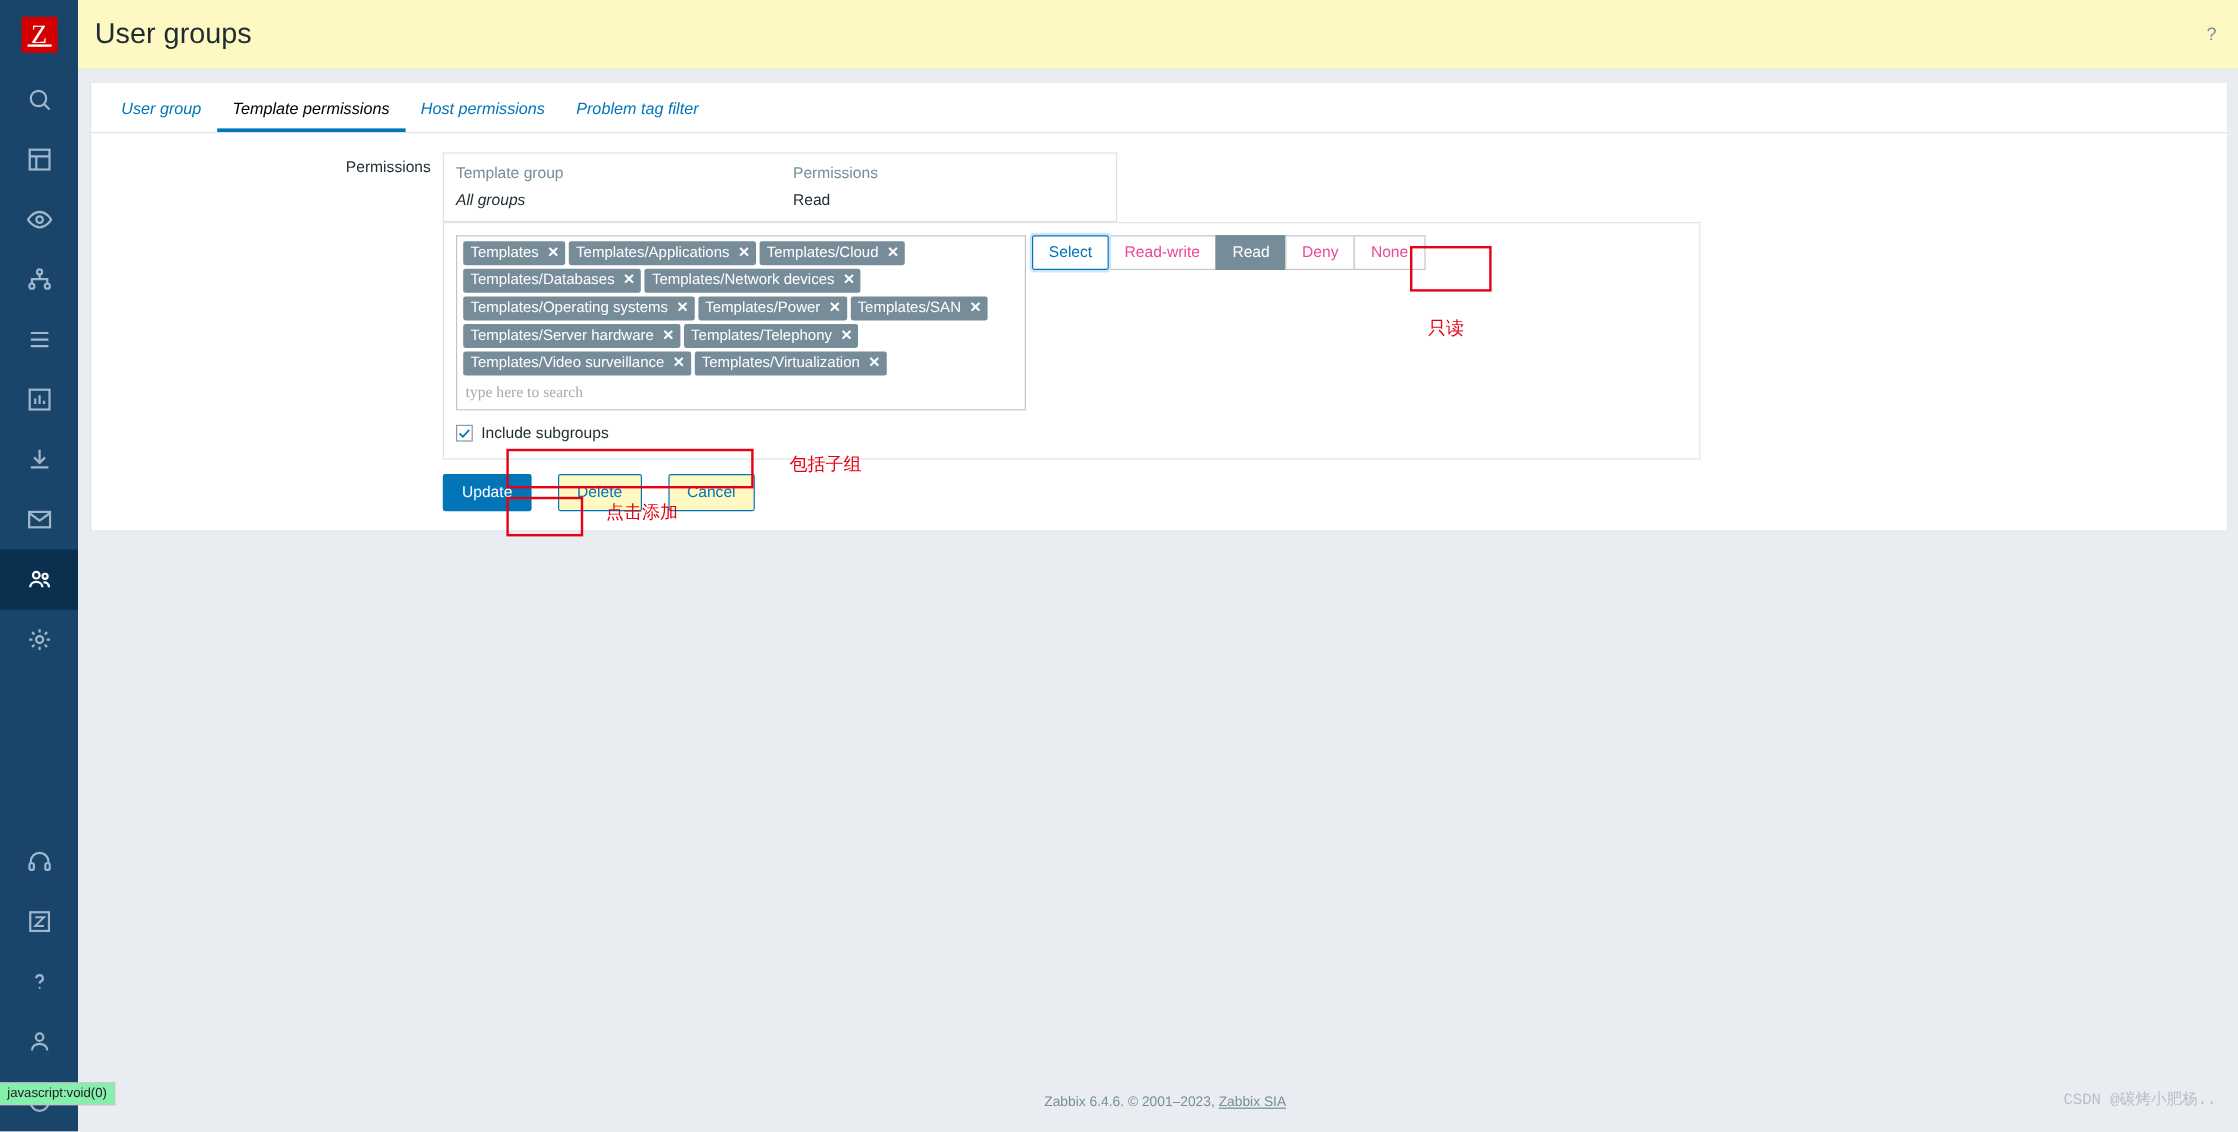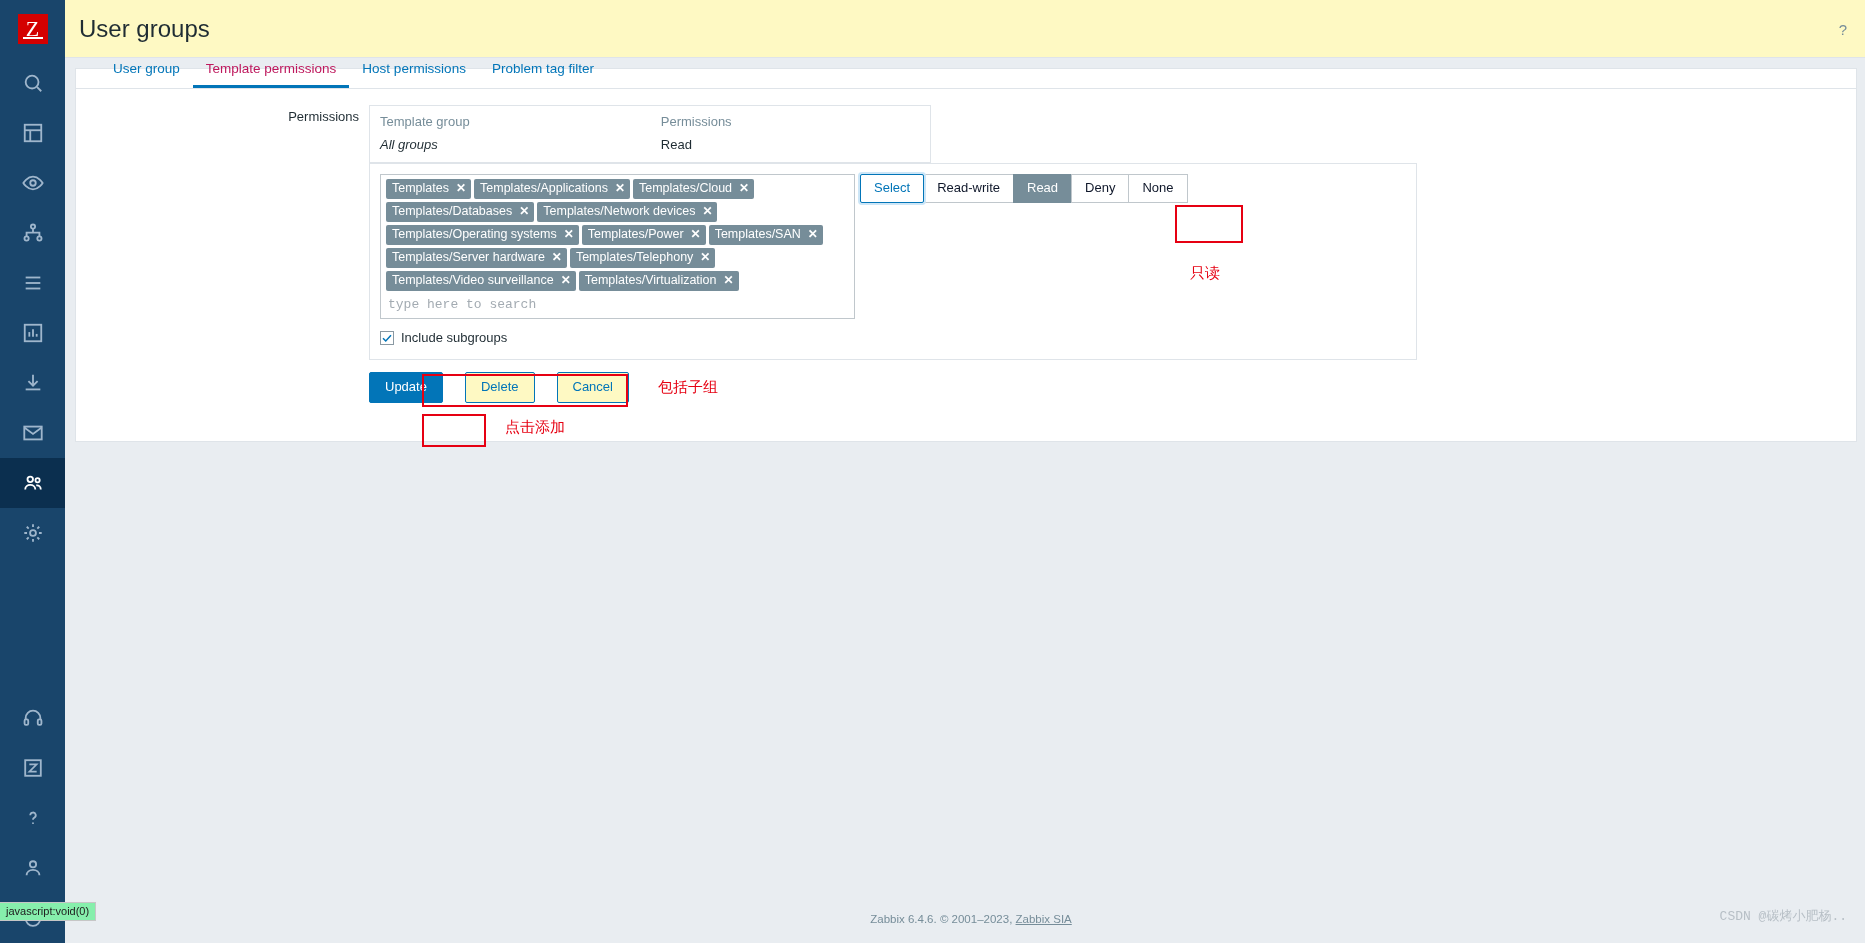--- a/index.html
+++ b/index.html
@@ -70,33 +70,34 @@
   .card {
     background: #ffffff;
     border: 1px solid #dfe4e9;
     width: 1782px;
     min-height: 374px;
     position: relative;
   }
   .tabs {
     display: flex; align-items: flex-end;
     border-bottom: 1px solid #dfe4e9;
-    padding: 0 0 0 24px;
-    height: 20px;
+    padding: 0 0 0 12px;
+    height: 42px;
+    font-style: italic;
   }
   .tab {
     font-size: 13.5px;
     color: #0275b8;
     padding: 10px 13px 9px 13px;
     cursor: pointer;
     border-bottom: 3px solid transparent;
     white-space: nowrap;
   }
   .tab.active {
-    color: #be185d;
+    color: #000000;
     border-bottom-color: #0275b8;
   }
 
   .form-body { padding: 16px 0 0 0; position: relative; }
   .row { display: flex; }
   .label-col {
     width: 293px;
     text-align: right;
     padding-right: 10px;
     font-size: 13px;
@@ -155,30 +156,30 @@
     margin-left: 7px;
     font-size: 12px; font-weight: bold;
     color: #ffffff;
     cursor: pointer;
   }
   .ms-input {
     border: none; outline: none;
     font-size: 13px; color: #1f2c33;
     width: 98%;
     padding: 3px 2px 4px 2px;
-    font-family: Liberation Mono, monospace;
+    font-family: Liberation Serif, serif;
   }
   .ms-input::placeholder { color: #a3abb2; }
 
   .btn-group { display: flex; margin-left: 5px; }
   .bg-btn {
     font-size: 13px;
     border: 1px solid #c0c7cc;
     background: #ffffff;
-    color: #0f172a;
+    color: #ec4899;
     padding: 5px 13px 6px 13px;
     margin-left: -1px;
     cursor: pointer;
     white-space: nowrap;
     font-family: "Liberation Sans", sans-serif;
     line-height: 16px;
   }
   .bg-btn.first { margin-left: 0; }
   .bg-btn.select {
     color: #0275b8;

